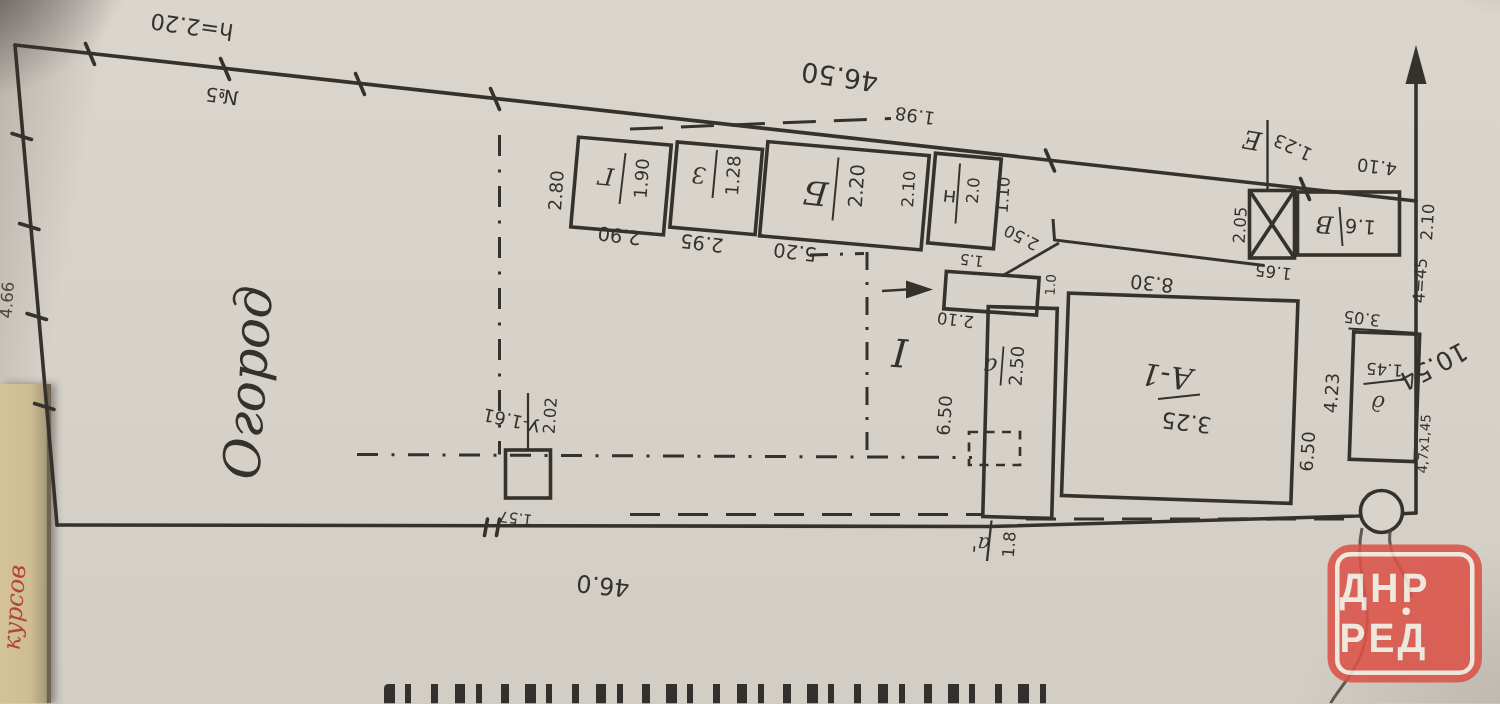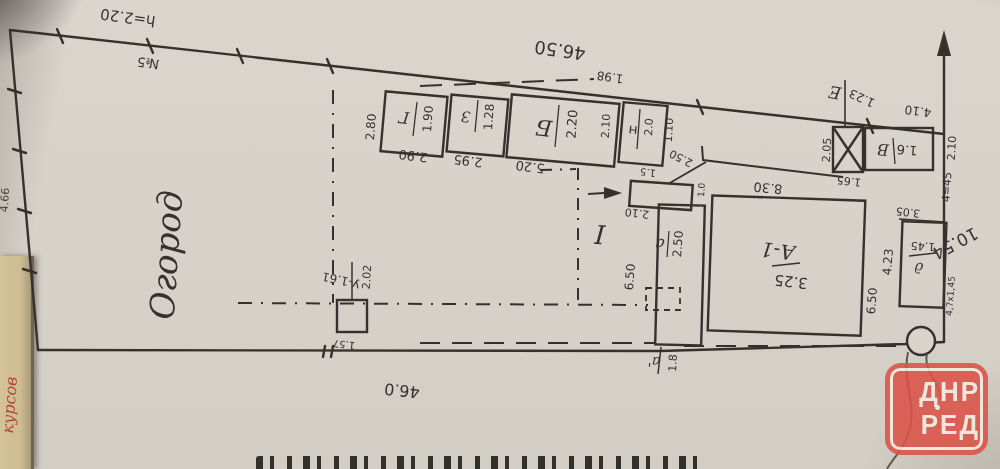--- a/index.html
+++ b/index.html
@@ -23,21 +23,21 @@
   .hand{font-family:"DejaVu Serif",serif;font-style:italic;}
   .red{color:#b2443a;}
   .cut-strokes{position:absolute;left:256px;top:456px;width:450px;height:13px;z-index:3;
     background:repeating-linear-gradient(90deg,#1d1b19 0 7px,transparent 7px 14px,
       #1d1b19 14px 18px,transparent 18px 31px,#1d1b19 31px 36px,transparent 36px 47px);
     border-radius:3px 3px 0 0;opacity:.88;}
   .logo{position:absolute;left:885px;top:363px;width:103px;height:92px;z-index:4;
     background:#db5348;border-radius:16px;opacity:.88;
     display:flex;align-items:center;justify-content:center;}
   .logo-inner{width:87px;height:76px;border:3px solid #f3ece0;border-radius:10px;
-    display:flex;flex-direction:column;align-items:flex-end;justify-content:center;gap:2px;
+    display:flex;flex-direction:column;align-items:flex-start;justify-content:center;gap:2px;
     position:relative;}
   .logo-line{color:#f3ece0;font-weight:900;font-size:26px;letter-spacing:2px;
     font-family:"Liberation Sans",sans-serif;transform:scaleY(1.05);}
   .logo-dot{position:absolute;width:5px;height:5px;border-radius:50%;background:#f3ece0;
     left:42px;top:34px;}
 </style>
 </head>
 <body>
 
 <div class="stage">

